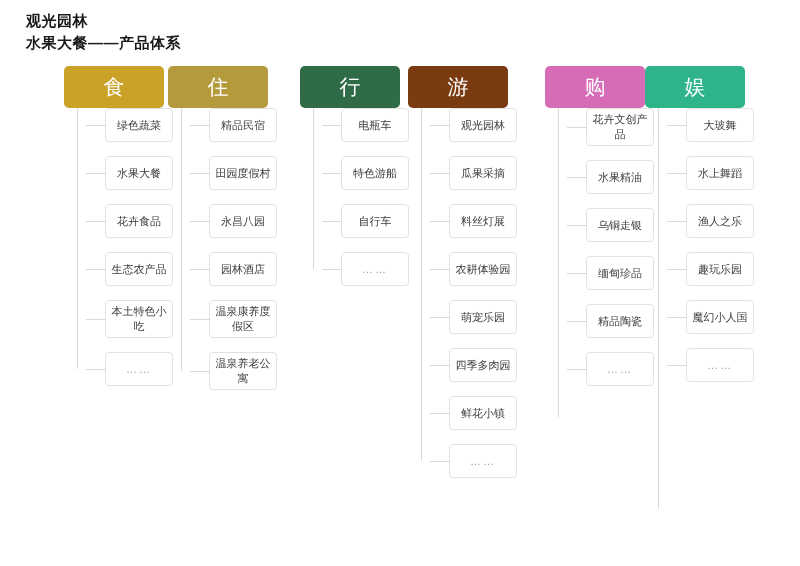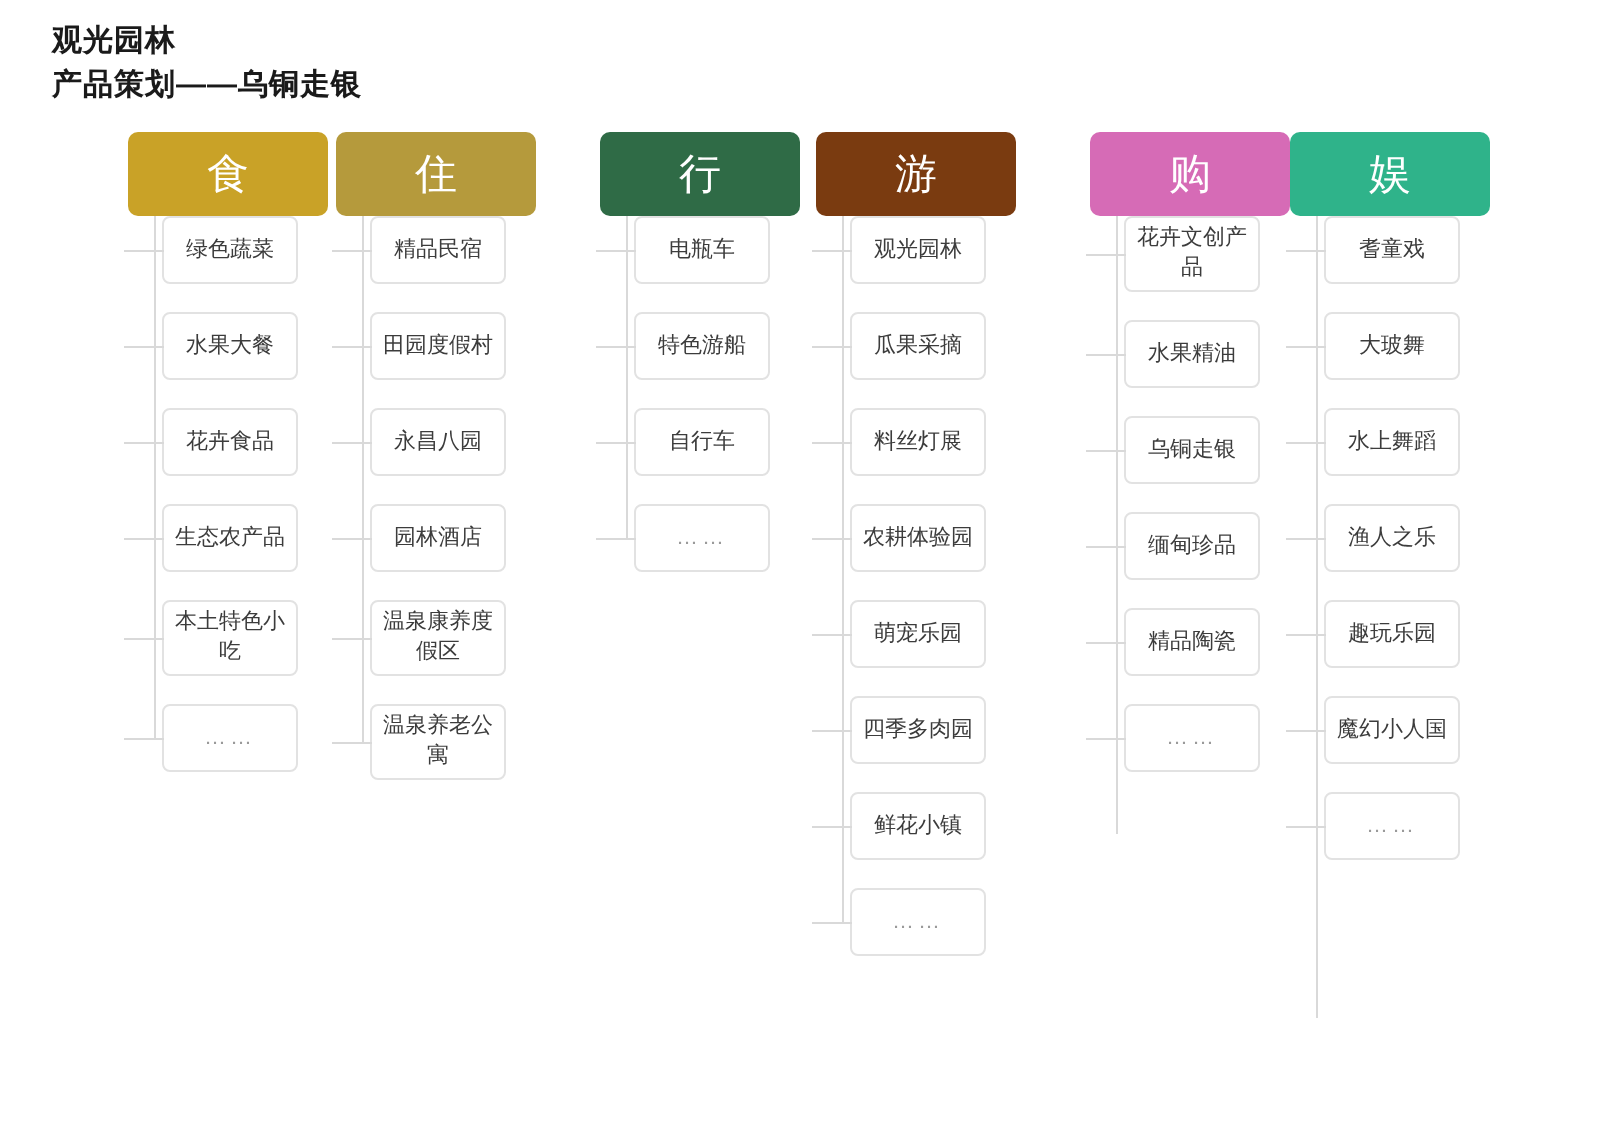--- a/index.html
+++ b/index.html
@@ -47,21 +47,21 @@
     align-items: center;
     justify-content: center;
     color: #ffffff;
     font-size: 21px;
     font-weight: normal;
     box-sizing: border-box;
   }
   .branch {
     position: relative;
     margin-left: 13px;
-    padding-left: 4px;
+    padding-left: 28px;
     box-sizing: border-box;
   }
   .spine {
     position: absolute;
     left: 0;
     top: 0;
     width: 1px;
     background: #d9d9d9;
   }
   .node {
@@ -93,21 +93,21 @@
   .node.ellipsis {
     color: #9a9a9a;
     letter-spacing: 2px;
   }
 </style>
 </head>
 <body>
 
 <div class="title-block">
   <div class="title-line">观光园林</div>
-  <div class="title-line">产品策划——乌铜走银</div>
+  <div class="title-line">水果大餐——产品体系</div>
 </div>
 
 <div class="chart" id="chart">
     <div class="column" style="left: 64px;">
       <div class="head" style="background: rgb(201, 162, 39);">食</div>
       <div class="branch">
         <div class="spine" style="height: 261px;"></div>
         <div class="node">绿色蔬菜<div class="connector"></div></div>
         <div class="node">水果大餐<div class="connector"></div></div>
         <div class="node">花卉食品<div class="connector"></div></div>
@@ -161,21 +161,20 @@
         <div class="node">乌铜走银<div class="connector"></div></div>
         <div class="node">缅甸珍品<div class="connector"></div></div>
         <div class="node">精品陶瓷<div class="connector"></div></div>
         <div class="node ellipsis">……<div class="connector"></div></div>
       </div>
     </div>
     <div class="column" style="left: 645px;">
       <div class="head" style="background: rgb(47, 179, 138);">娱</div>
       <div class="branch">
         <div class="spine" style="height: 401px;"></div>
-        <div class="node">耆童戏<div class="connector"></div></div>
         <div class="node">大玻舞<div class="connector"></div></div>
         <div class="node">水上舞蹈<div class="connector"></div></div>
         <div class="node">渔人之乐<div class="connector"></div></div>
         <div class="node">趣玩乐园<div class="connector"></div></div>
         <div class="node">魔幻小人国<div class="connector"></div></div>
         <div class="node ellipsis">……<div class="connector"></div></div>
       </div>
     </div>
   </div>
 

